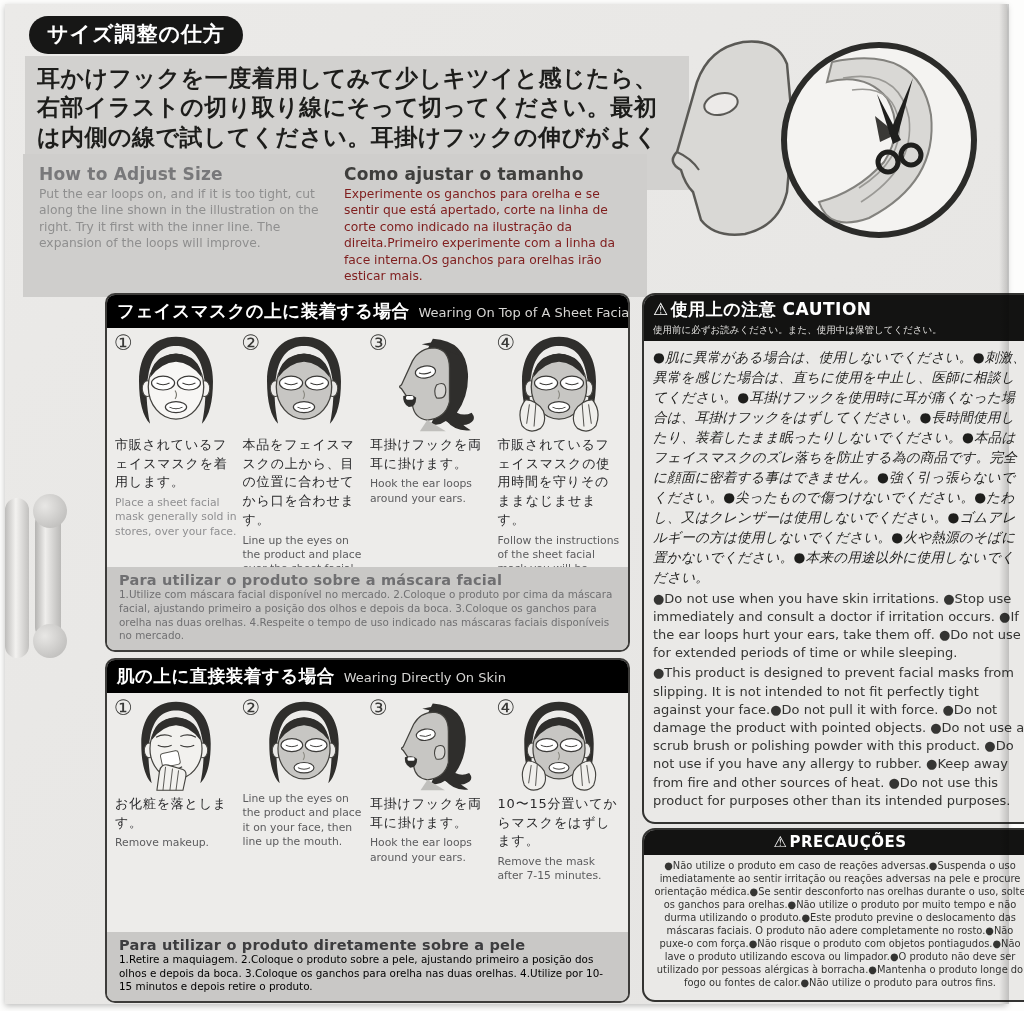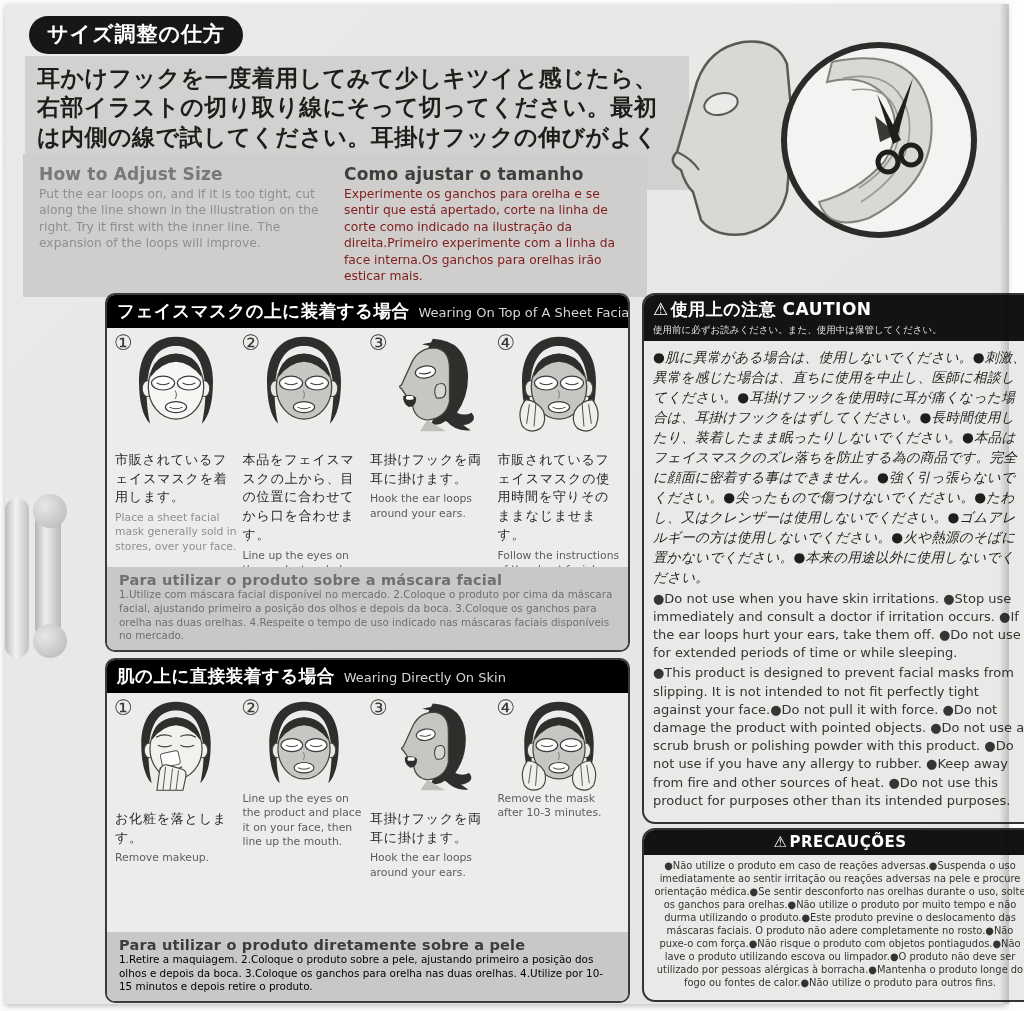--- a/index.html
+++ b/index.html
@@ -48,21 +48,21 @@
   .card-h { background:#000000; color:#fff; padding:4px 10px 5px; display:flex;
             align-items:baseline; gap:9px; white-space:nowrap; }
   .card-h .jp { font-weight:bold; font-size:17.5px; letter-spacing:.5px; }
   .card-h .en { font-size:13px; color:#d6d5d3; }
   .steps { display:flex; padding:5px 7px 4px; gap:3px; }
   .step { width:25%; position:relative; }
   .stepnum { position:absolute; left:0; top:0; font-size:21px; color:#3a3a38; line-height:1; }
   .face { display:block; margin:2px auto 0; width:94px; height:98px; }
   .card-skin .face { width:88px; height:92px; }
   .step .jp { font-size:13px; line-height:1.44; letter-spacing:.8px; color:#28282a;
-              margin:18px 1px 4px; }
+              margin:3px 1px 4px; }
   .step .en { font-size:10.8px; line-height:1.32; color:#5c5c5e; margin:0 1px; }
   .card-mask .step:nth-child(1) .en { color:#8f8f91; }
   .card-f { position:absolute; left:0; right:0; bottom:0; background:#c9c8c6; padding:5px 12px 7px; }
   .card-f h4 { font-size:14.5px; color:#3c3c3e; letter-spacing:.2px; }
   .card-mask .card-f h4 { color:#6f6f71; }
   .card-f p { font-size:10.4px; line-height:1.32; color:#55555
 7; }
   .card-mask .card-f p { color:#707072; }
 
   
@@ -261,21 +261,22 @@
             <use href="#f-profile"></use>
           </svg>
         <p class="jp">耳掛けフックを両耳に掛けます。</p>
         <p class="en">Hook the ear loops around your ears.</p>
       </div>
       <div class="step">
         <span class="stepnum">④</span>
         <svg class="face" viewBox="0 0 100 106">
             <use href="#f-hands"></use>
           </svg>
-        <p class="en">Remove the mask after 10-3 minutes.</p>
+        <p class="jp">10〜15分置いてからマスクをはずします。</p>
+        <p class="en">Remove the mask after 7-15 minutes.</p>
       </div>
     </div>
     <div class="card-f">
       <h4>Para utilizar o produto diretamente sobre a pele</h4>
       <p>1.Retire a maquiagem. 2.Coloque o produto sobre a pele, ajustando primeiro a posição dos olhos e depois da boca. 3.Coloque os ganchos para orelha nas duas orelhas. 4.Utilize por 10-15 minutos e depois retire o produto.</p>
     </div>
   </div>
 
   <div class="rcard caution">
     <div class="hd">

